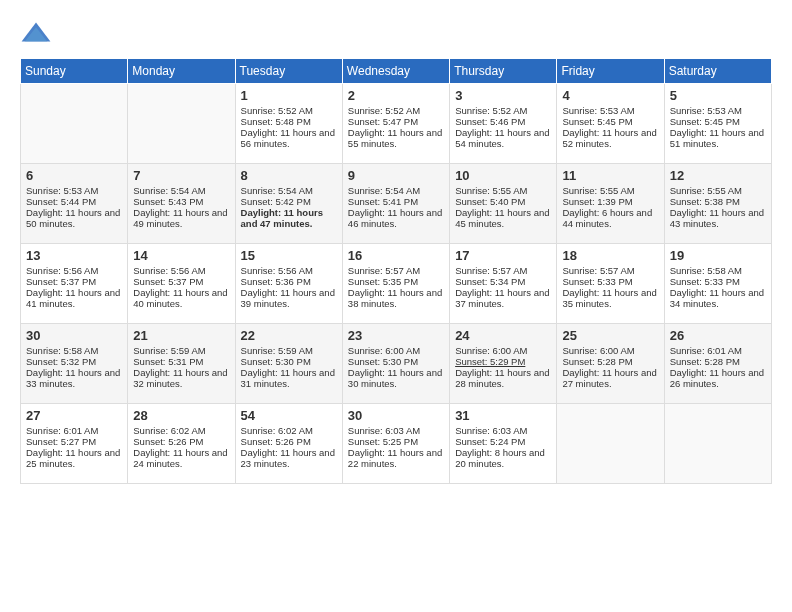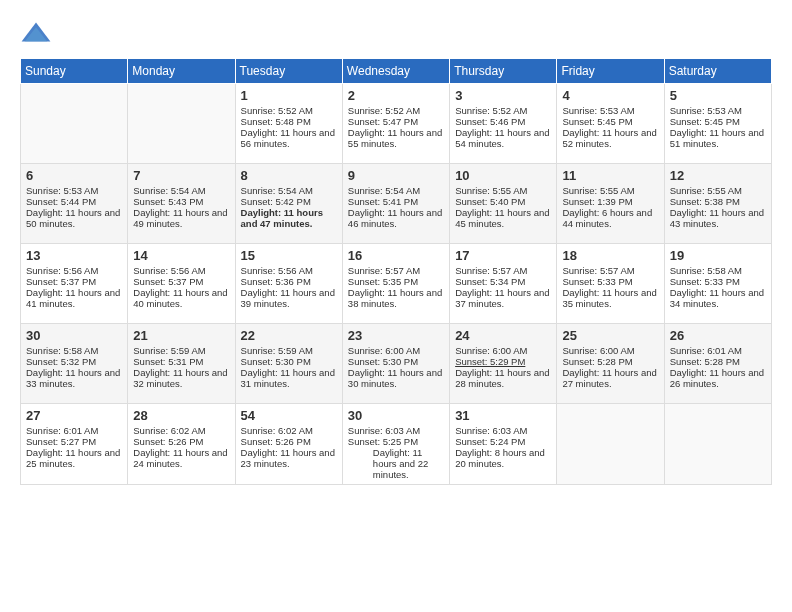--- a/index.html
+++ b/index.html
@@ -310,21 +310,21 @@
           <td>
             <span class="day-num">54</span>
             <span style="display: block;">Sunrise: 6:02 AM</span>
             <span style="display: block;">Sunset: 5:26 PM</span>
             <span style="display: block;">Daylight: 11 hours and 23 minutes.</span>
           </td>
           <td>
             <span class="day-num">30</span>
             <span style="display: block;">Sunrise: 6:03 AM</span>
             <span style="display: block;">Sunset: 5:25 PM</span>
-            <span style="display: block; margin-left: 25px;">Daylight: 11 hours and 22 minutes.</span>
+            <span style="display: block;">Daylight: 11 hours and 22 minutes.</span>
           </td>
           <td>
             <span class="day-num">31</span>
             <span style="display: block;">Sunrise: 6:03 AM</span>
             <span style="display: block;">Sunset: 5:24 PM</span>
             <span style="display: block;">Daylight: 8 hours and 20 minutes.</span>
           </td>
           <td class="empty-cell"></td>
           <td class="empty-cell"></td>
         </tr>

